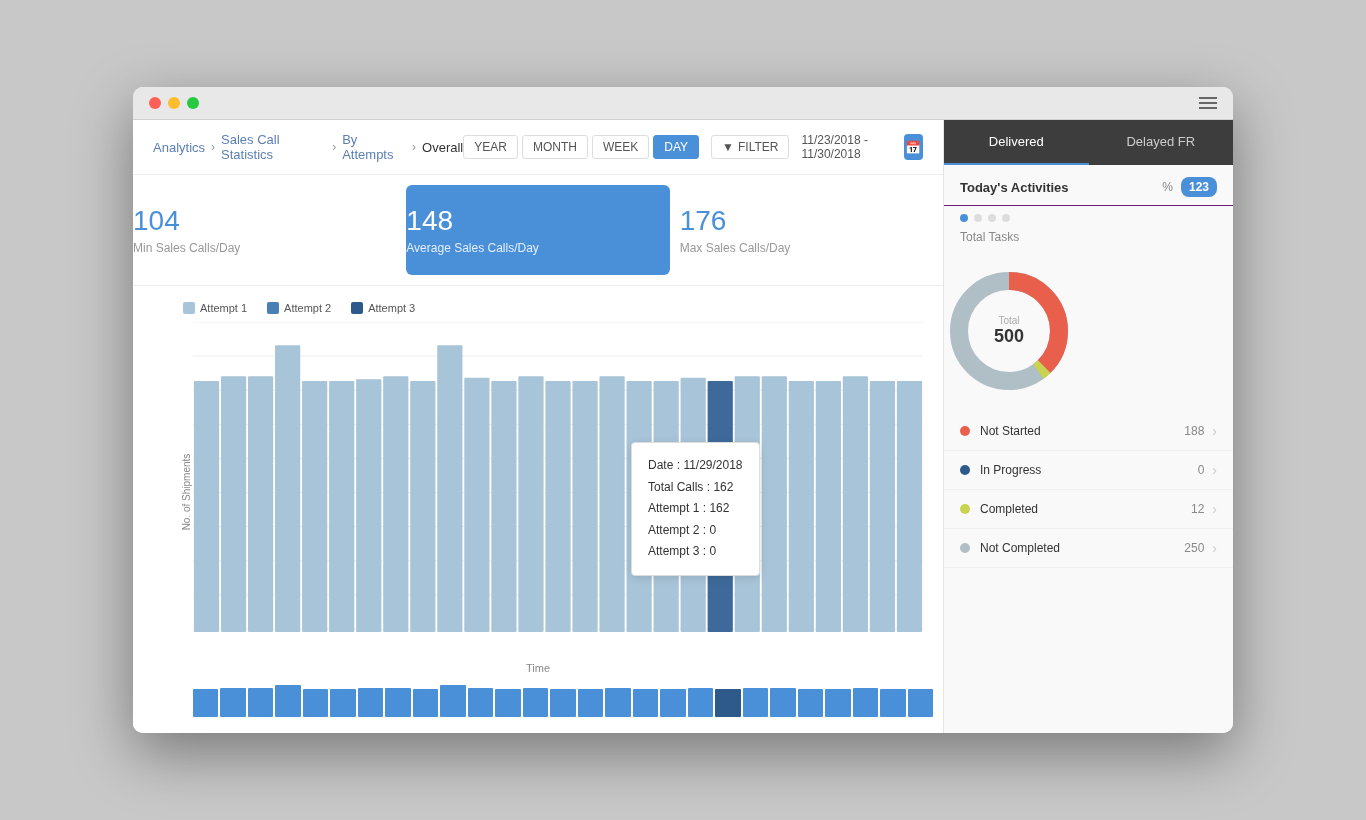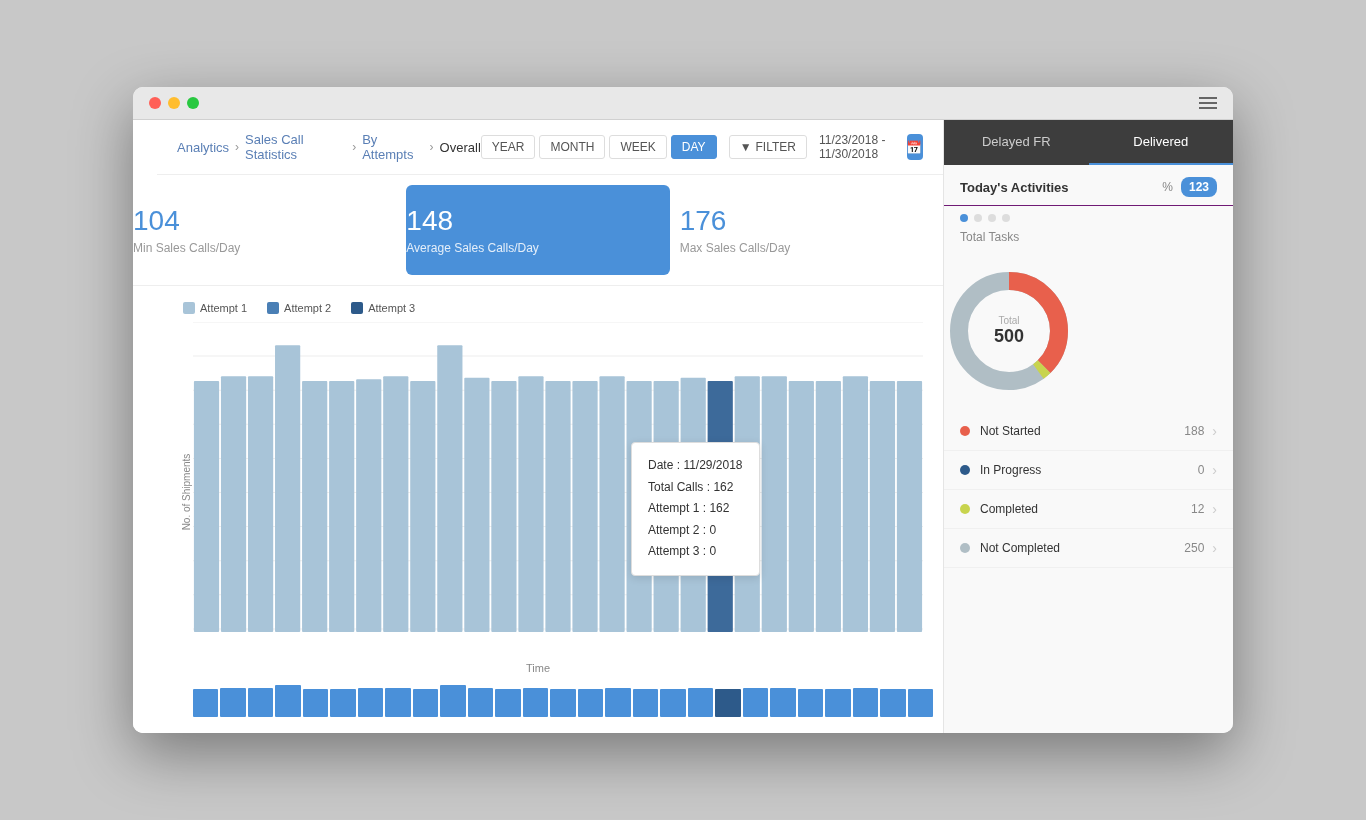--- a/index.html
+++ b/index.html
@@ -46,21 +46,20 @@
       background: #fff;
       min-width: 0;
     }
 
     .breadcrumb-bar {
       display: flex;
       align-items: center;
       padding: 12px 20px;
       border-bottom: 1px solid #eee;
       background: #fff;
-      margin-left: 24px;
     }
     .breadcrumb-item {
       color: #5a7fb5;
       font-size: 13px;
       cursor: pointer;
     }
     .breadcrumb-sep {
       color: #999;
       margin: 0 6px;
       font-size: 12px;
@@ -565,22 +564,22 @@
             <div class="mini-bar" style="height: 28.35px; background: rgb(74, 144, 217);"></div>
             <div class="mini-bar" style="height: 28.35px; background: rgb(74, 144, 217);"></div>
           </div>
       </div>
 
     </div>
 
     <div class="right-panel">
 
       <div class="right-tabs">
+        <div class="right-tab active">Delivered</div>
         <div class="right-tab">Delayed FR</div>
-        <div class="right-tab active">Delivered</div>
       </div>
 
       <div class="activities-header">
         <span class="activities-title">Today's Activities</span>
         <span class="pct-label">%</span>
         <span class="badge">123</span>
       </div>
 
       <div class="dots-row">
         <div class="dot"></div>

